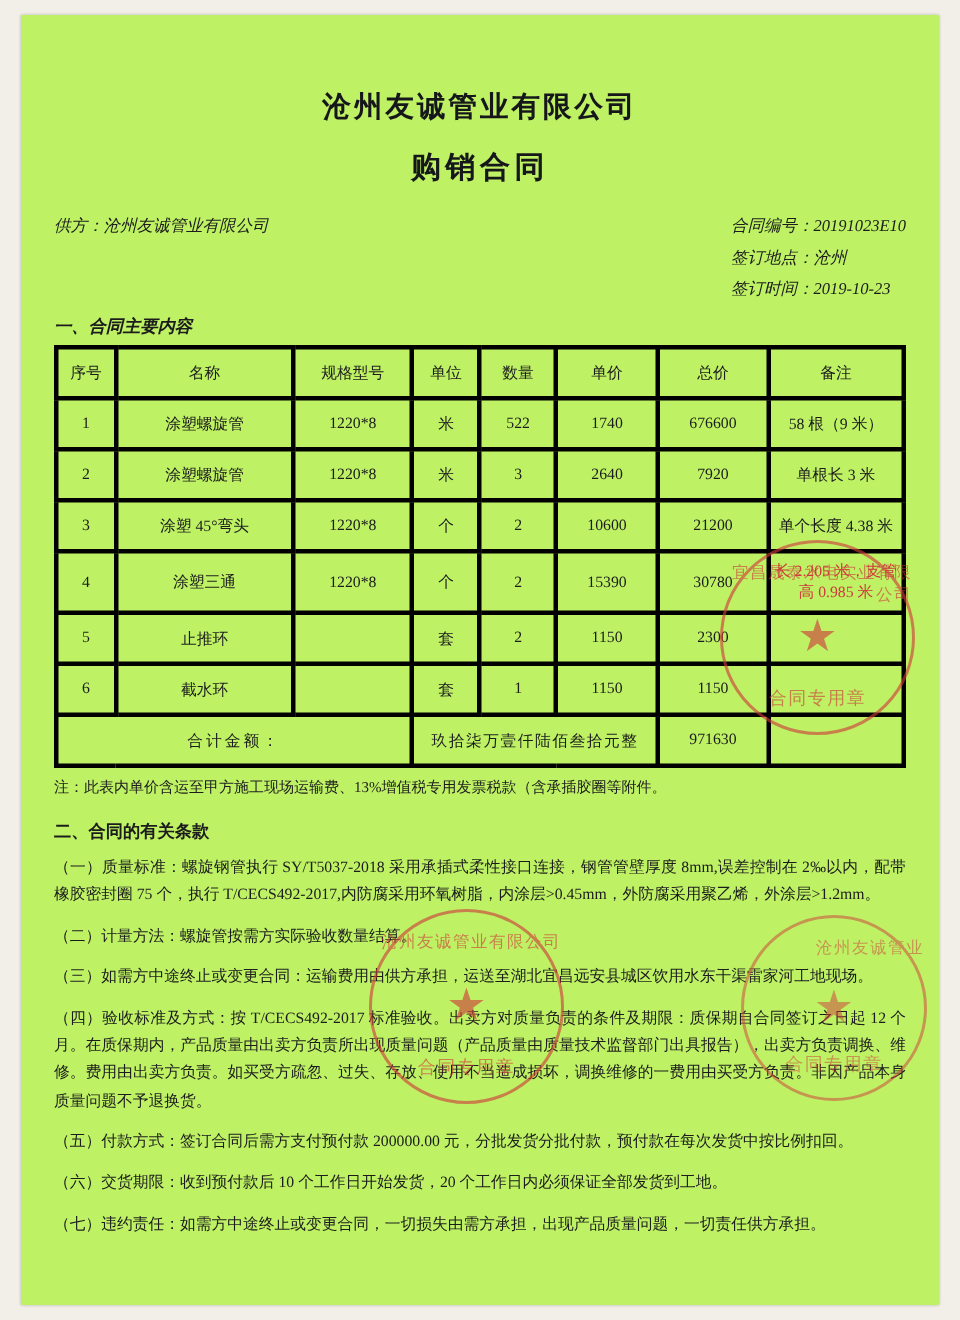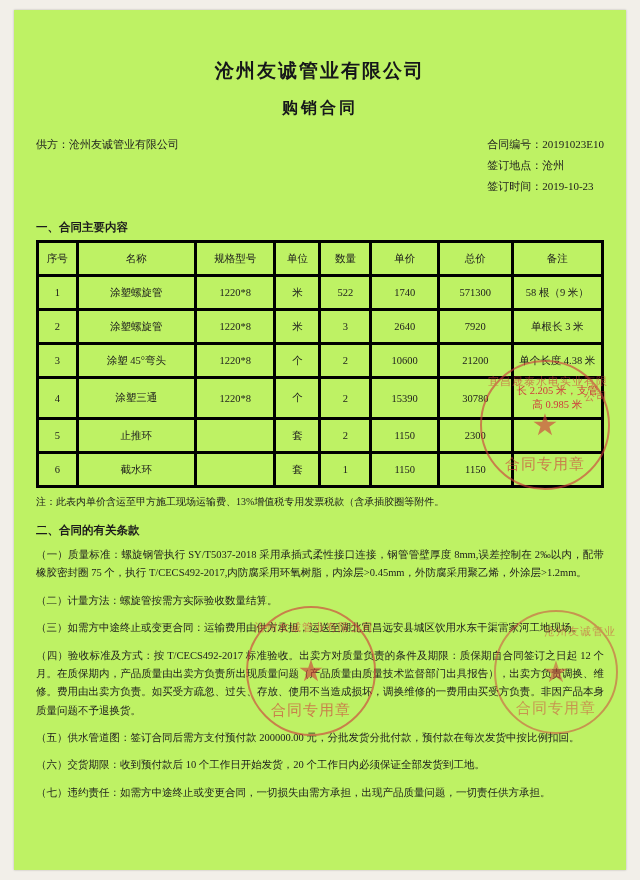--- a/index.html
+++ b/index.html
@@ -27,40 +27,42 @@
   .company{
     text-align:center;
     font-size:19px;
     font-weight:bold;
     letter-spacing:2px;
     margin-top:30px;
     color:#16171a;
   }
   .doctitle{
     text-align:center;
-    font-size:16px;
+    font-size:20px;
     font-weight:bold;
     letter-spacing:3px;
     margin-top:14px;
     color:#16171a;
   }
   .partyrow{
     display:flex;
     justify-content:space-between;
     align-items:flex-start;
     margin-top:18px;
     font-size:11px;
+    font-style:italic;
   }
   .partyleft div{margin-bottom:10px;}
   .partyright div{margin-bottom:6px;font-size:11px;}
   .sec{
     font-size:11.5px;
     font-weight:bold;
-    margin-top:20px;
+    margin-top:4px;
     margin-bottom:5px;
+    font-style:italic;
   }
   table.maintbl{
     width:100%;
     border-collapse:collapse;
     font-size:10.5px;
   }
   table.maintbl th, table.maintbl td{
     border:3px solid #000000;
     text-align:center;
     padding:5px 2px;
@@ -133,21 +135,21 @@
     left:0;right:0;top:12px;
     text-align:right;
     font-size:11px;
     color:#cf3b3b;
     letter-spacing:1px;
   }
   .arc2{
     position:absolute;
     left:0;right:0;bottom:14px;
     text-align:center;
-    font-size:15px;
+    font-size:12px;
     color:#cf3b3b;
     letter-spacing:1px;
   }
   .red-txt{color:#cf3b3b;}
 </style>
 </head>
 <body>
 
 <div class="page">
   <div class="inner">
@@ -190,21 +192,21 @@
         </tr>
       </thead>
       <tbody>
         <tr>
           <td>1</td>
           <td>涂塑螺旋管</td>
           <td>1220*8</td>
           <td>米</td>
           <td>522</td>
           <td>1740</td>
-          <td>571300</td>
+          <td>676600</td>
           <td>58 根（9 米）</td>
         </tr>
         <tr>
           <td>2</td>
           <td>涂塑螺旋管</td>
           <td>1220*8</td>
           <td>米</td>
           <td>3</td>
           <td>2640</td>
           <td>7920</td>
@@ -243,41 +245,47 @@
         <tr>
           <td>6</td>
           <td>截水环</td>
           <td></td>
           <td>套</td>
           <td>1</td>
           <td>1150</td>
           <td>1150</td>
           <td></td>
         </tr>
+        <tr>
+          <td colspan="3" class="amount-label">合计金额：</td>
+          <td colspan="3" class="amount-cn">玖拾柒万壹仟陆佰叁拾元整</td>
+          <td>971630</td>
+          <td></td>
+        </tr>
       </tbody>
     </table>
 
     <div class="note">注：此表内单价含运至甲方施工现场运输费、13%增值税专用发票税款（含承插胶圈等附件。</div>
 
     <div class="clause-head">二、合同的有关条款</div>
 
     <div class="clause">
       <span class="lbl">（一）质量标准：</span><span>螺旋钢管执行 SY/T5037-2018 采用承插式柔性接口连接，钢管管壁厚度 8mm,误差控制在 2‰以内，配带橡胶密封圈 75 个，执行 T/CECS492-2017,内防腐采用环氧树脂，内涂层&gt;0.45mm，外防腐采用聚乙烯，外涂层&gt;1.2mm。</span>
     </div>
     <div class="clause">
       <span class="lbl">（二）计量方法：</span><span>螺旋管按需方实际验收数量结算。</span>
     </div>
     <div class="clause">
       <span class="lbl">（三）如需方中途终止或变更合同：</span><span>运输费用由供方承担，运送至湖北宜昌远安县城区饮用水东干渠雷家河工地现场。</span>
     </div>
     <div class="clause">
       <span class="lbl">（四）验收标准及方式：</span><span>按 T/CECS492-2017 标准验收。出卖方对质量负责的条件及期限：质保期自合同签订之日起 12 个月。在质保期内，产品质量由出卖方负责所出现质量问题（产品质量由质量技术监督部门出具报告），出卖方负责调换、维修。费用由出卖方负责。如买受方疏忽、过失、存放、使用不当造成损坏，调换维修的一费用由买受方负责。非因产品本身质量问题不予退换货。</span>
     </div>
     <div class="clause">
-      <span class="lbl">（五）供水管道图：</span><span>签订合同后需方支付预付款 200000.00 元，分批发货分批付款，预付款在每次发货中按比例扣回。</span>
+      <span class="lbl">（五）付款方式：</span><span>签订合同后需方支付预付款 200000.00 元，分批发货分批付款，预付款在每次发货中按比例扣回。</span>
     </div>
     <div class="clause">
       <span class="lbl">（六）交货期限：</span><span>收到预付款后 10 个工作日开始发货，20 个工作日内必须保证全部发货到工地。</span>
     </div>
     <div class="clause">
       <span class="lbl">（七）违约责任：</span><span>如需方中途终止或变更合同，一切损失由需方承担，出现产品质量问题，一切责任供方承担。</span>
     </div>
 
   </div>
 

